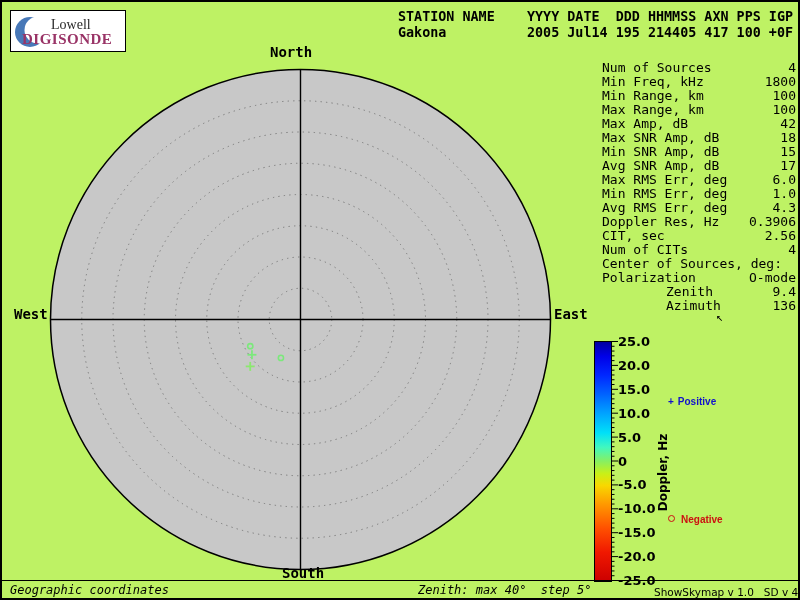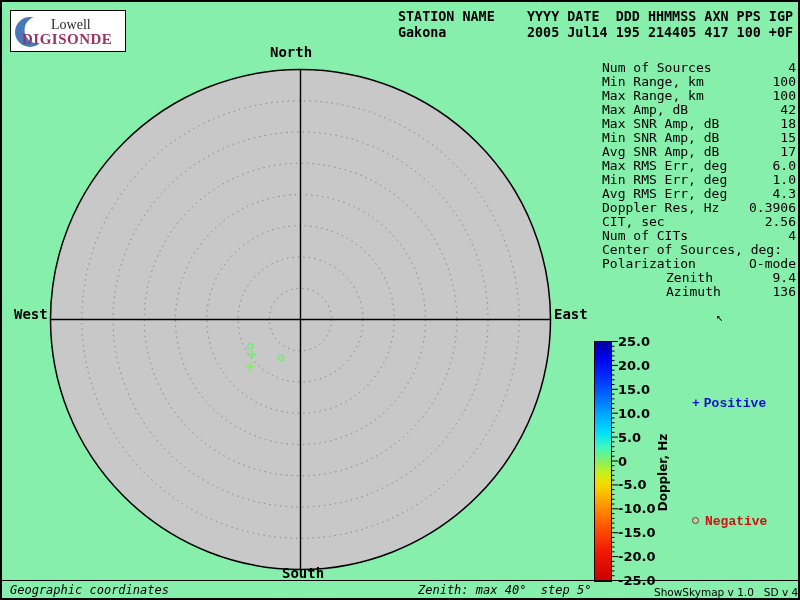--- a/index.html
+++ b/index.html
@@ -1,18 +1,18 @@
 <!DOCTYPE html>
 <html><head>
 <meta charset="utf-8">
 <style>
   html,body{margin:0;padding:0;background:#e8e8e8;}
   .page{
     position:relative;width:800px;height:600px;box-sizing:border-box;
-    background:#86efac;border:2px solid #000;overflow:hidden;
+    background:#bef264;border:2px solid #000;overflow:hidden;
     font-family:"DejaVu Sans Mono","Liberation Mono",monospace;color:#000;
   }
   
   .logo{position:absolute;left:8px;top:8px;width:114px;height:40px;
         border:1px solid #000;background:#fff;}
   .logo svg{position:absolute;left:2px;top:1px;}
   .logo-lowell{position:absolute;left:40px;top:6px;
         font-family:"Liberation Serif",serif;font-size:14px;color:#2a2a2a;}
   .logo-digisonde{position:absolute;left:11px;top:20px;
         font-family:"Liberation Serif",serif;font-weight:bold;
@@ -40,22 +40,22 @@
           #ff9800 68%,#ff5000 78%,#f01800 88%,#cc0000 100%);}
   .cbar-ticks{position:absolute;left:609px;top:339px;}
   .cbar-labels{position:absolute;left:615px;top:339px;width:46px;height:241px;}
   .cbar-labels span{position:absolute;left:1px;font-family:"DejaVu Sans","Liberation Sans",sans-serif;
         font-size:13px;font-weight:bold;white-space:nowrap;}
   .cbar-axis{position:absolute;left:601px;top:463px;width:120px;height:15px;
         transform:rotate(-90deg);text-align:center;
         font-family:"DejaVu Sans","Liberation Sans",sans-serif;
         font-size:12px;font-weight:bold;}
   
-  .legend{position:absolute;font-family:Liberation Mono, monospace;
-          font-size:13px;font-weight:bold;white-space:pre;margin-left:24px;}
+  .legend{position:absolute;font-family:Liberation Sans, sans-serif;
+          font-size:10px;font-weight:bold;white-space:pre;}
   .leg-pos{left:666px;top:394px;color:#1111cc;}
   .leg-neg{left:666px;top:512px;color:#cc1111;}
   .neg-marker{display:inline-block;width:5px;height:5px;border:1.6px solid #cc1111;
           border-radius:50%;margin-right:6px;vertical-align:1px;}
   .pos-marker{margin-right:4px;}
   
   .footer-rule{position:absolute;left:0;right:0;top:578px;border-top:1px solid #000;}
   .foot-it{position:absolute;font-style:italic;font-size:12px;white-space:pre;}
   .f-geo{left:8px;top:581px;}
   .f-zen{left:416px;top:581px;}
@@ -108,20 +108,21 @@
 
   <div class="hdr"><span>STATION NAME    YYYY DATE  DDD HHMMSS AXN PPS IGP</span><br><span>Gakona          2005 Jul14 195 214405 417 100 +0F</span></div>
 
   <div class="compass c-north">North</div>
   <div class="compass c-east">East</div>
   <div class="compass c-south">South</div>
   <div class="compass c-west">West</div>
 
   <div class="stats" id="stats-panel">
       <div class="stat-row"><span>Num of Sources</span><span>4</span></div>
+      <div class="stat-row"><span>Min Freq, kHz</span><span>1800</span></div>
       <div class="stat-row"><span>Min Range, km</span><span>100</span></div>
       <div class="stat-row"><span>Max Range, km</span><span>100</span></div>
       <div class="stat-row"><span>Max Amp, dB</span><span>42</span></div>
       <div class="stat-row"><span>Max SNR Amp, dB</span><span>18</span></div>
       <div class="stat-row"><span>Min SNR Amp, dB</span><span>15</span></div>
       <div class="stat-row"><span>Avg SNR Amp, dB</span><span>17</span></div>
       <div class="stat-row"><span>Max RMS Err, deg</span><span>6.0</span></div>
       <div class="stat-row"><span>Min RMS Err, deg</span><span>1.0</span></div>
       <div class="stat-row"><span>Avg RMS Err, deg</span><span>4.3</span></div>
       <div class="stat-row"><span>Doppler Res, Hz</span><span>0.3906</span></div>

